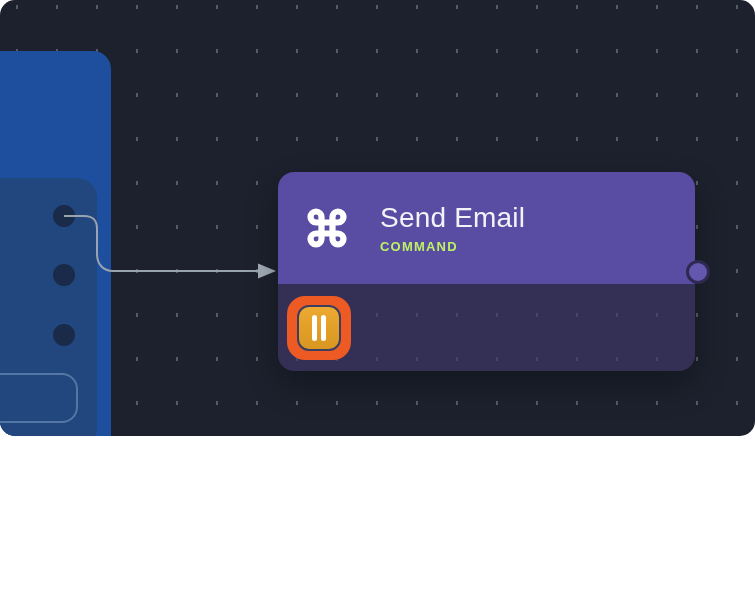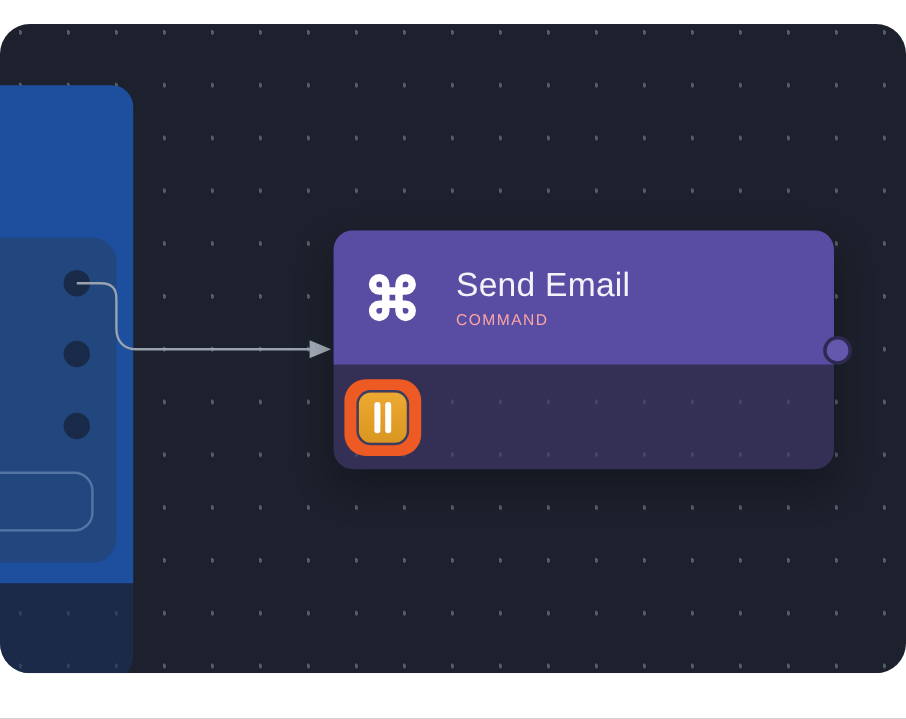--- a/index.html
+++ b/index.html
@@ -1,40 +1,39 @@
 <!DOCTYPE html>
 <html><head>
 <meta charset="utf-8">
 <style>
   html,body{margin:0;padding:0;background:#ffffff;font-family:"Liberation Sans",sans-serif;}
   .screen{
-    position:relative;width:755px;height:541px;overflow:hidden;
-    border-radius:25px;
+    position:relative;width:755px;height:436px;overflow:hidden;
+    border-radius:15px;
     background-color:#1c212d;
     background-image:radial-gradient(1.1px 2.4px at 17px 7px,#565b66 96%,rgba(0,0,0,0) 100%);
     background-size:40px 44px;
-    margin-top:20px;
   }
   
   .node-blue{position:absolute;left:-60px;top:51px;width:171px;height:496px;display:flex;flex-direction:column;}
   .blue-main{position:relative;flex:1;background:#1e4f9e;border-radius:0 18px 0 0;}
   .blue-panel{position:absolute;left:0;top:127px;width:157px;height:271px;background:#21477e;border-radius:0 20px 20px 0;}
   .port-dot{position:absolute;left:113px;width:22px;height:22px;border-radius:50%;background:#1a2b49;}
   .blue-pill{position:absolute;left:18px;top:322px;width:116px;height:46px;border:2px solid rgba(128,156,196,0.55);border-radius:16px;}
   .blue-footer{height:81px;background:rgba(28,48,90,0.62);border-radius:0 0 20px 0;}
   
   .edges{position:absolute;left:0;top:0;pointer-events:none;}
   
   .node-cmd{position:absolute;left:278px;top:172px;width:417px;height:199px;border-radius:16px;
     box-shadow:0 14px 32px rgba(0,0,0,0.30);}
   .cmd-header{height:112px;background:#594ca3;border-radius:16px 16px 0 0;
     display:flex;align-items:center;padding-left:27px;gap:31px;box-sizing:border-box;}
   .cmd-icon{width:44px;height:44px;flex:0 0 auto;display:block;}
   .cmd-title{font-size:28px;font-weight:500;color:#f3f2f8;line-height:1.15;letter-spacing:0.2px;}
-  .cmd-sub{font-size:13px;font-weight:normal;color:#fca5a5;letter-spacing:1.2px;margin-top:5px;}
+  .cmd-sub{font-size:13px;font-weight:bold;color:#bef264;letter-spacing:1.2px;margin-top:5px;}
   .cmd-body{position:relative;height:87px;background:rgba(66,56,106,0.65);border-radius:0 0 16px 16px;}
   .pause-outer{position:absolute;left:9px;top:12px;width:64px;height:64px;background:#ee5a24;border-radius:18px;
     display:flex;align-items:center;justify-content:center;cursor:pointer;}
   .pause-inner{width:44px;height:46px;border-radius:12px;border:2px solid #3a3e60;box-sizing:border-box;
     background:linear-gradient(180deg,#edaa32,#d99620);
     display:flex;align-items:center;justify-content:center;gap:4px;}
   .pause-bar{width:5px;height:26px;background:#ffffff;border-radius:2.5px;}
   .out-port{position:absolute;left:408px;top:88px;width:24px;height:24px;border-radius:50%;
     background:#6457ae;border:3px solid #2e2950;box-sizing:border-box;}
 </style>

